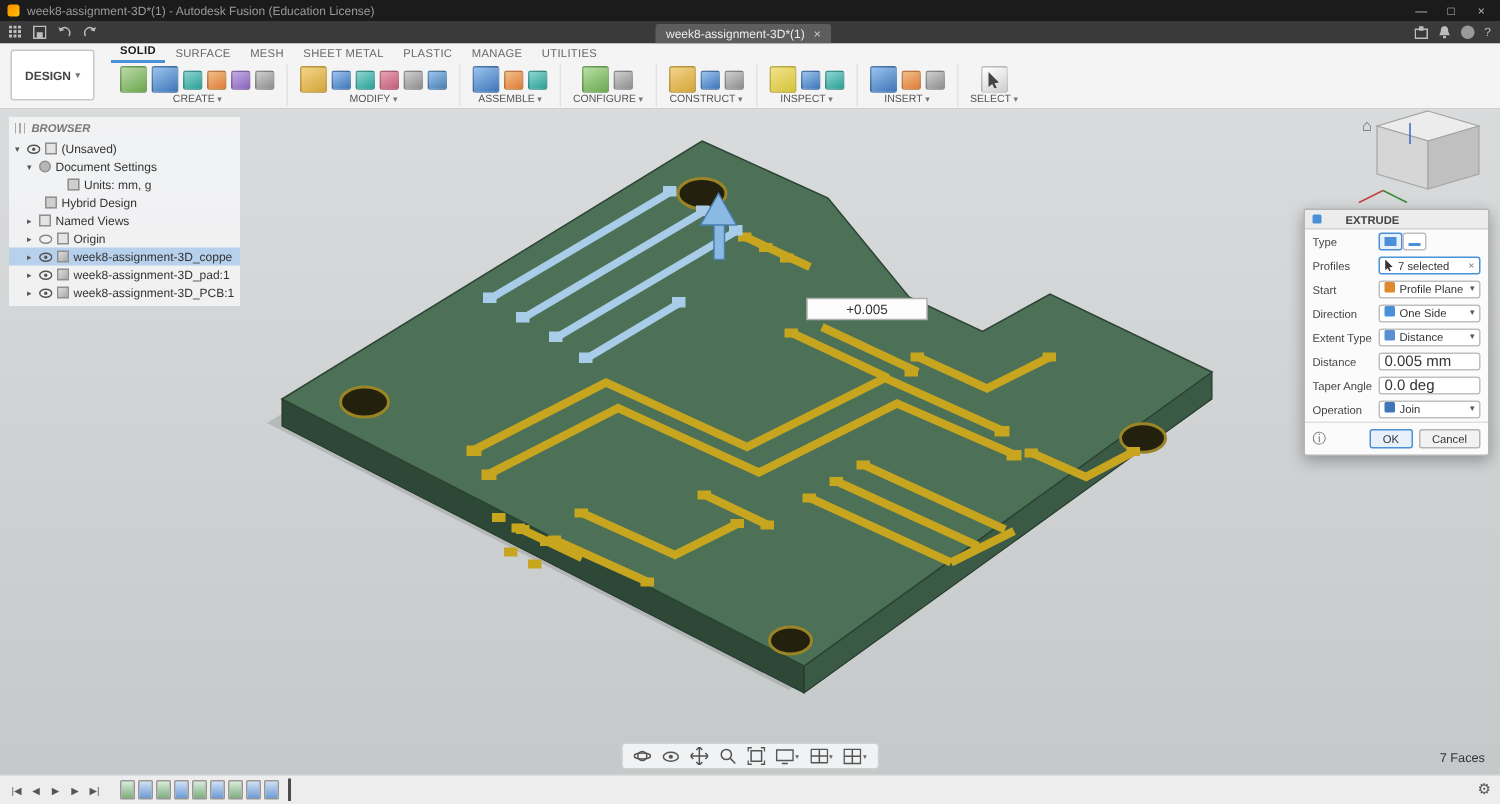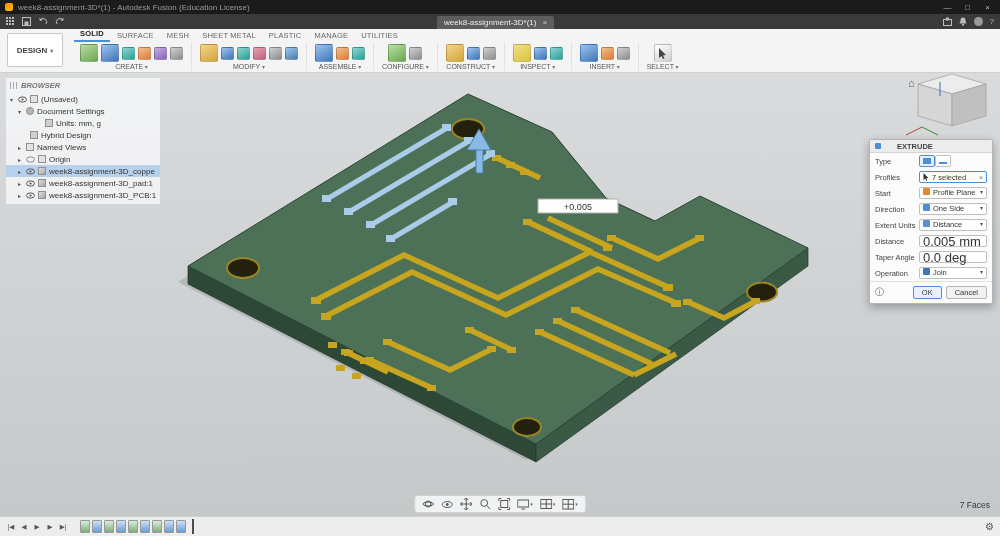--- a/index.html
+++ b/index.html
@@ -56,21 +56,21 @@
 
 
 .dialog{position:absolute;z-index:25;left:869px;top:139px;width:124px;background:#fbfbfb;border:1px solid #b5b5b5;border-radius:2px;box-shadow:0 3px 10px rgba(0,0,0,.30);font-size:8px;color:#333;}
 .dlg-head{height:13px;background:#ececec;border-bottom:1px solid #d5d5d5;display:flex;align-items:center;gap:16px;padding:0 5px;font-weight:bold;font-size:7.5px;color:#444;}
 .dlg-dot{width:6px;height:6px;background:#4a90d9;border-radius:1px;}
 .drow{display:flex;align-items:center;height:16px;padding:0 5px;gap:0;}
 .dlabel{width:44px;flex:none;color:#444;font-size:7.5px;}
 .dd{flex:1;height:12px;background:#fff;border:1px solid #bfbfbf;border-radius:2px;display:flex;align-items:flex-start;gap:3px;padding:0 3px;font-size:7.5px;min-width:0;}
 .dd span{overflow:hidden;white-space:nowrap;}
 .dd::after{content:"▾";margin-left:auto;font-size:6px;color:#555;}
-.inputbox{flex:1;height:12px;background:#fff;border:1px solid #bfbfbf;border-radius:2px;display:flex;align-items:center;padding:0 3px;font-size:13px;}
+.inputbox{flex:1;height:12px;background:#fff;border:1px solid #bfbfbf;border-radius:2px;display:flex;align-items:center;padding:0 3px;font-size:10px;}
 .selfield{flex:1;height:12px;background:#fff;border:1px solid #4a90d9;border-radius:2px;display:flex;align-items:center;gap:3px;padding:0 3px;font-size:7.5px;}
 .selfield .clr{margin-left:auto;color:#777;font-size:7px;}
 .cicon{width:7px;height:7px;border-radius:1px;flex:none;}
 .typebtn{width:16px;height:12px;border:1px solid #bfbfbf;background:#fff;border-radius:2px;display:flex;align-items:center;justify-content:center;}
 .typebtn.on{border-color:#4a90d9;background:#e7f0fb;}
 .tb-glyph{width:8px;height:6px;background:#4a90d9;}
 .tb-glyph.thin{height:2px;margin-top:3px;}
 .dlg-foot{display:flex;align-items:center;gap:4px;padding:4px 5px;border-top:1px solid #e0e0e0;}
 .info{color:#666;font-size:9px;margin-right:auto;line-height:1;}
 .btn{height:13px;padding:0 8px;border:1px solid #b5b5b5;background:#f2f2f2;border-radius:2px;font-size:7.5px;display:flex;align-items:center;color:#333;}
@@ -480,21 +480,21 @@
 
   <div class="drow">
     <span class="dlabel">Direction</span>
     <span class="dd">
       <span class="cicon" style="background:#4a90d9"></span>
       <span>One Side</span>
     </span>
   </div>
 
   <div class="drow">
-    <span class="dlabel">Extent Units</span>
+    <span class="dlabel">Extent Type</span>
     <span class="dd">
       <span class="cicon" style="background:#5b8fd4"></span>
       <span>Distance</span>
     </span>
   </div>
 
   <div class="drow">
     <span class="dlabel">Distance</span>
     <span class="inputbox">
       <span>0.005 mm</span>

